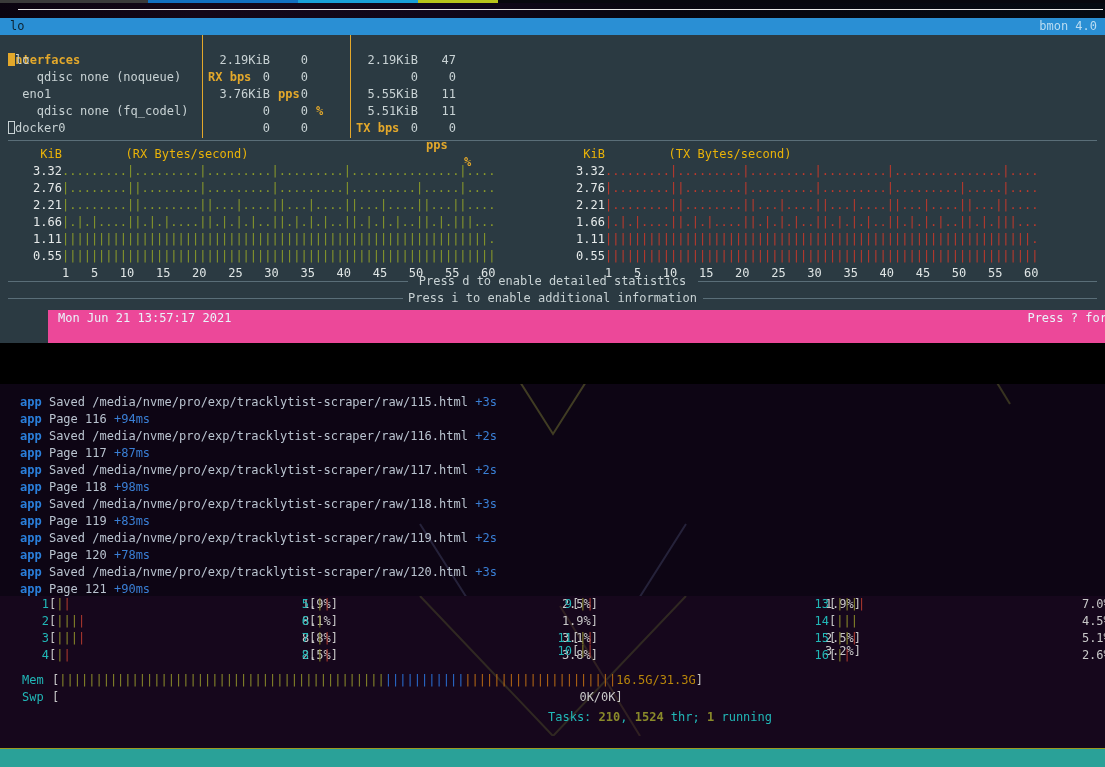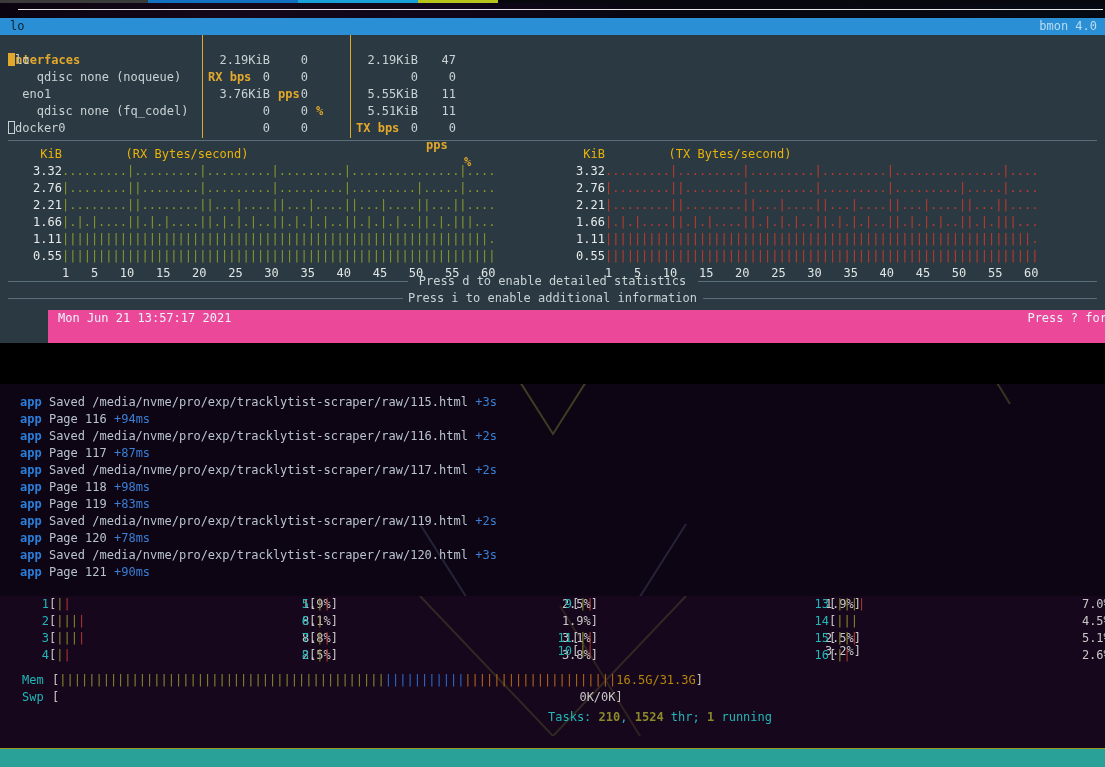--- a/index.html
+++ b/index.html
@@ -190,20 +190,21 @@
     <polyline points="900,0 1010,180" fill="none" stroke="#5a5a2a" stroke-width="2"></polyline>
     <polyline points="200,520 300,560" fill="none" stroke="#3a2a4a" stroke-width="2"></polyline>
   </svg>
   <div id="log-lines" style="position:relative;padding-top:10px;">
       <div class="logline"><span class="tag">app</span> <span>Saved /media/nvme/pro/exp/tracklytist-scraper/raw/115.html </span><span class="ms">+3s</span></div>
       <div class="logline"><span class="tag">app</span> <span>Page 116 </span><span class="ms">+94ms</span></div>
       <div class="logline"><span class="tag">app</span> <span>Saved /media/nvme/pro/exp/tracklytist-scraper/raw/116.html </span><span class="ms">+2s</span></div>
       <div class="logline"><span class="tag">app</span> <span>Page 117 </span><span class="ms">+87ms</span></div>
       <div class="logline"><span class="tag">app</span> <span>Saved /media/nvme/pro/exp/tracklytist-scraper/raw/117.html </span><span class="ms">+2s</span></div>
       <div class="logline"><span class="tag">app</span> <span>Page 118 </span><span class="ms">+98ms</span></div>
+      <div class="logline"><span class="tag">app</span> <span>Saved /media/nvme/pro/exp/tracklytist-scraper/raw/118.html </span><span class="ms">+3s</span></div>
       <div class="logline"><span class="tag">app</span> <span>Page 119 </span><span class="ms">+83ms</span></div>
       <div class="logline"><span class="tag">app</span> <span>Saved /media/nvme/pro/exp/tracklytist-scraper/raw/119.html </span><span class="ms">+2s</span></div>
       <div class="logline"><span class="tag">app</span> <span>Page 120 </span><span class="ms">+78ms</span></div>
       <div class="logline"><span class="tag">app</span> <span>Saved /media/nvme/pro/exp/tracklytist-scraper/raw/120.html </span><span class="ms">+3s</span></div>
       <div class="logline"><span class="tag">app</span> <span>Page 121 </span><span class="ms">+90ms</span></div>
     </div>
   <div id="logdiv"></div>
 </div>
 
 <div id="htop">

